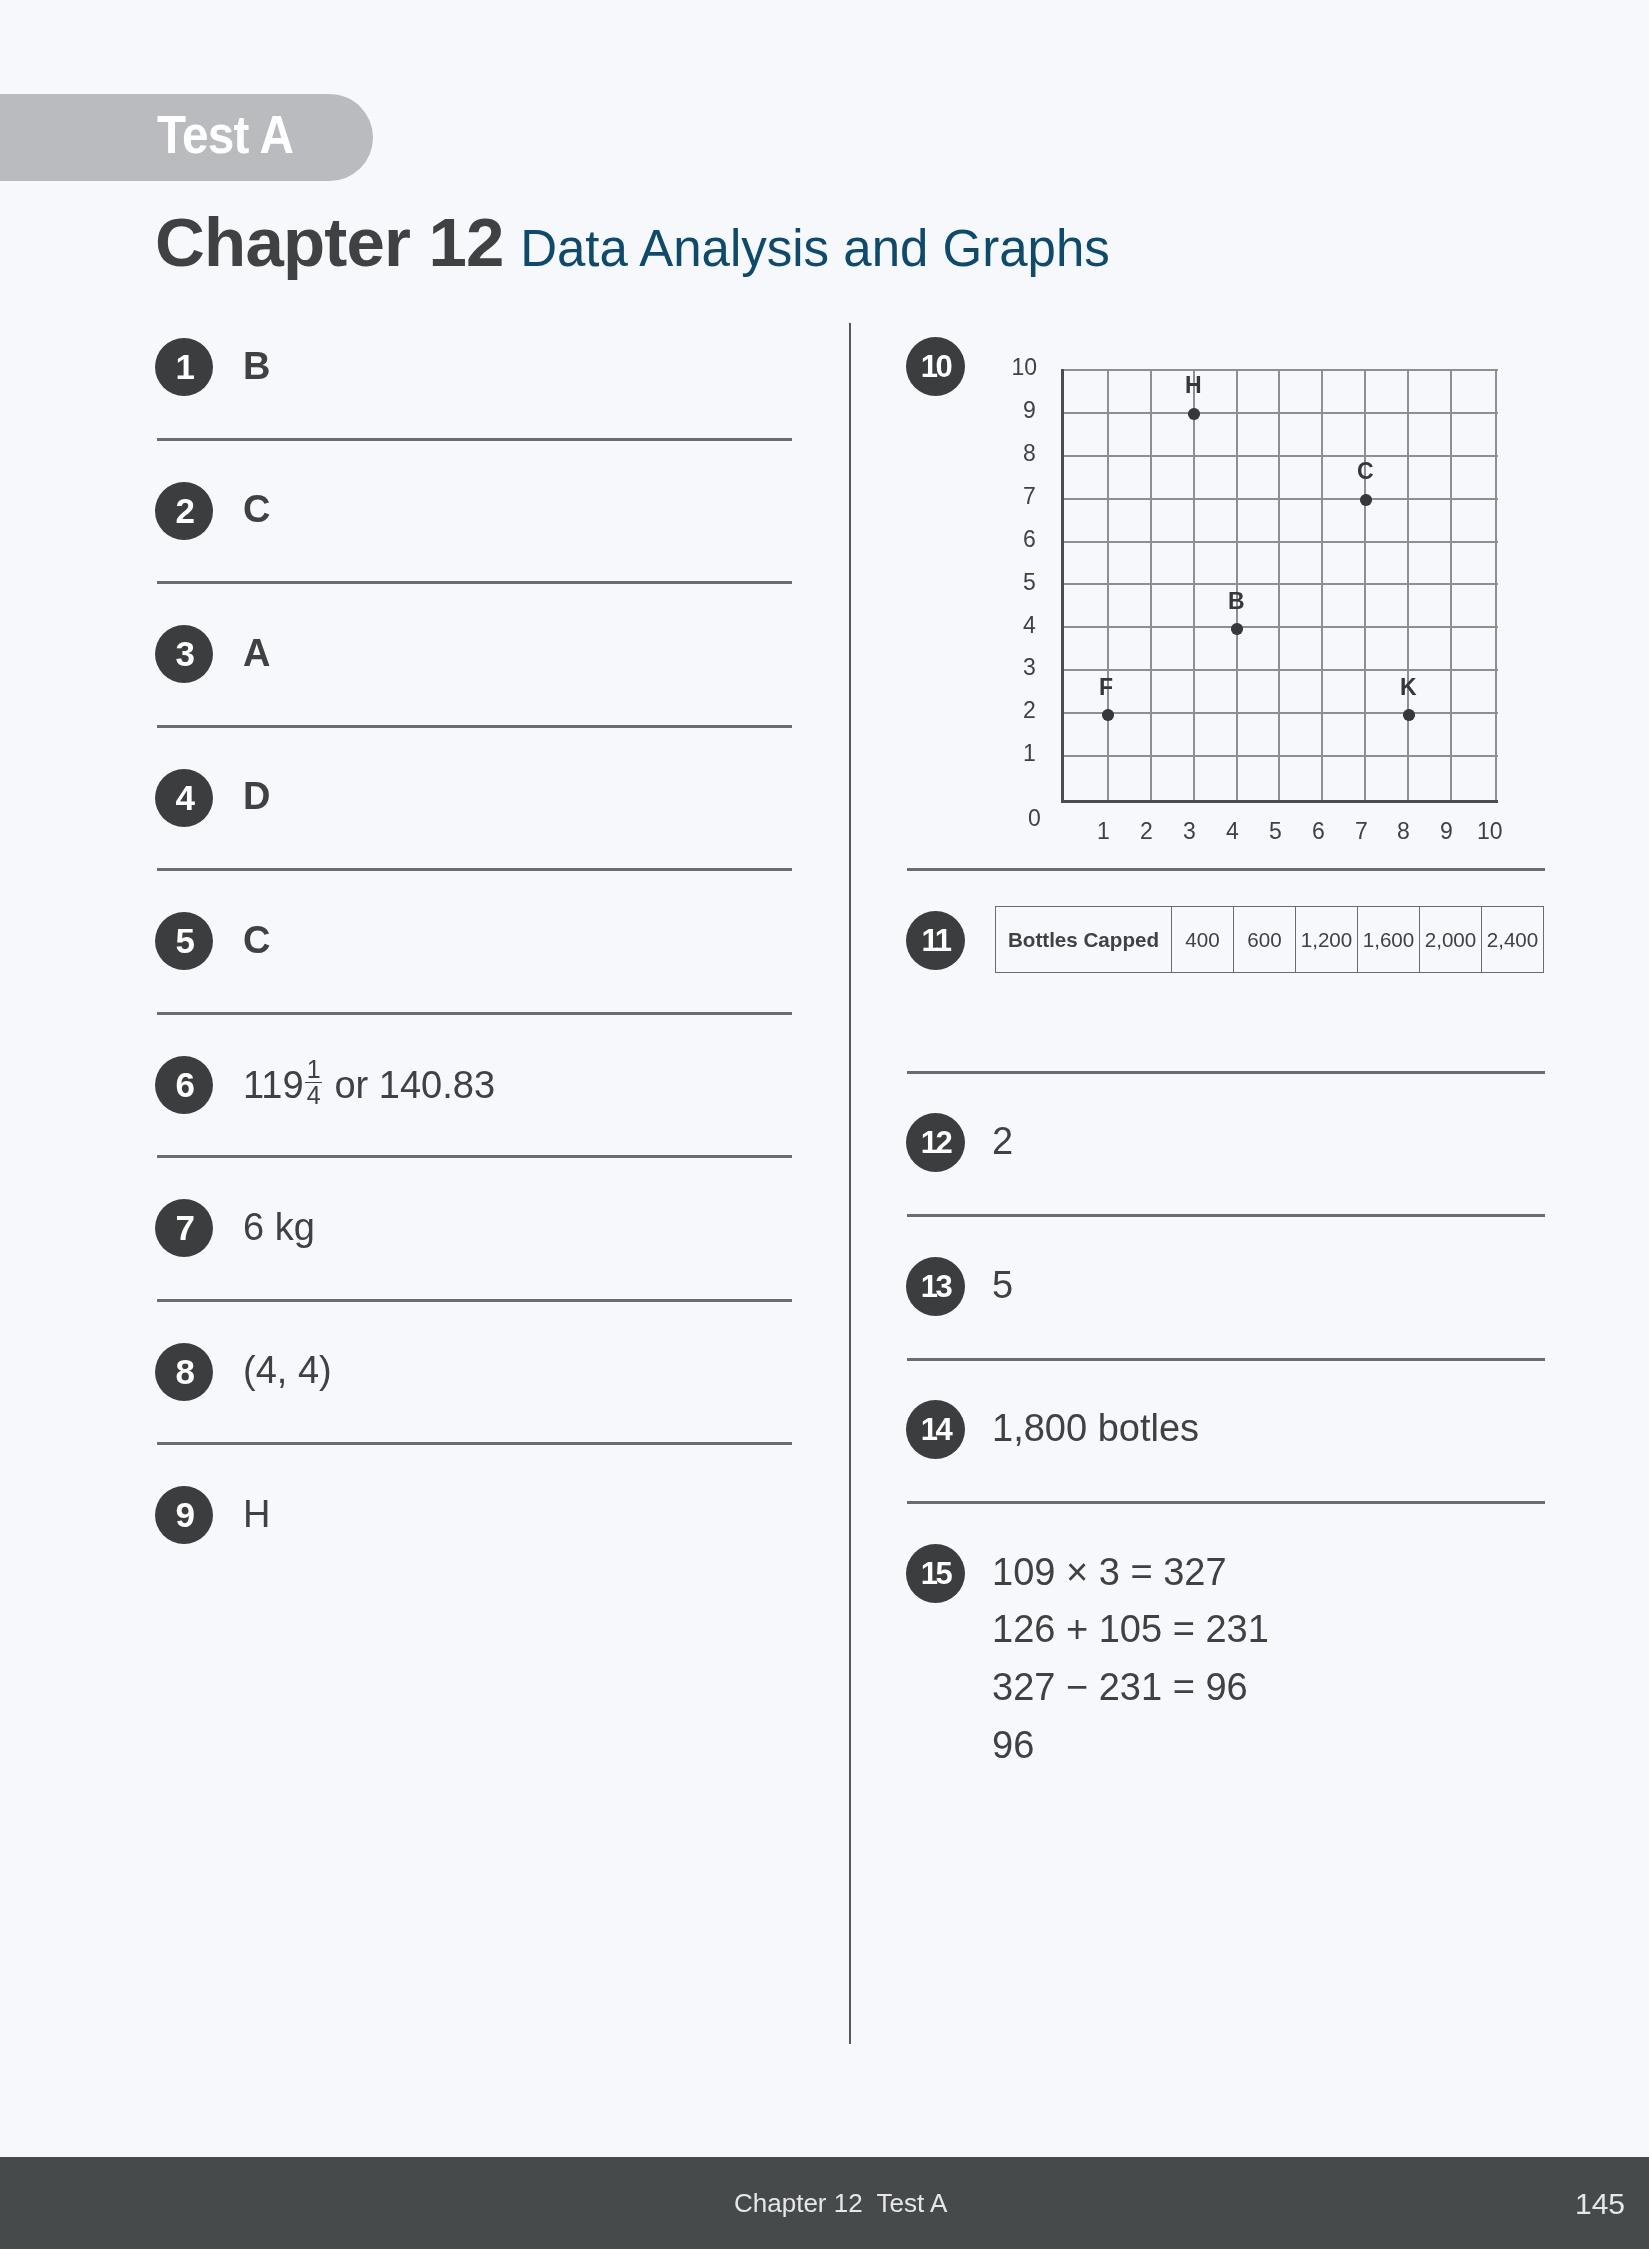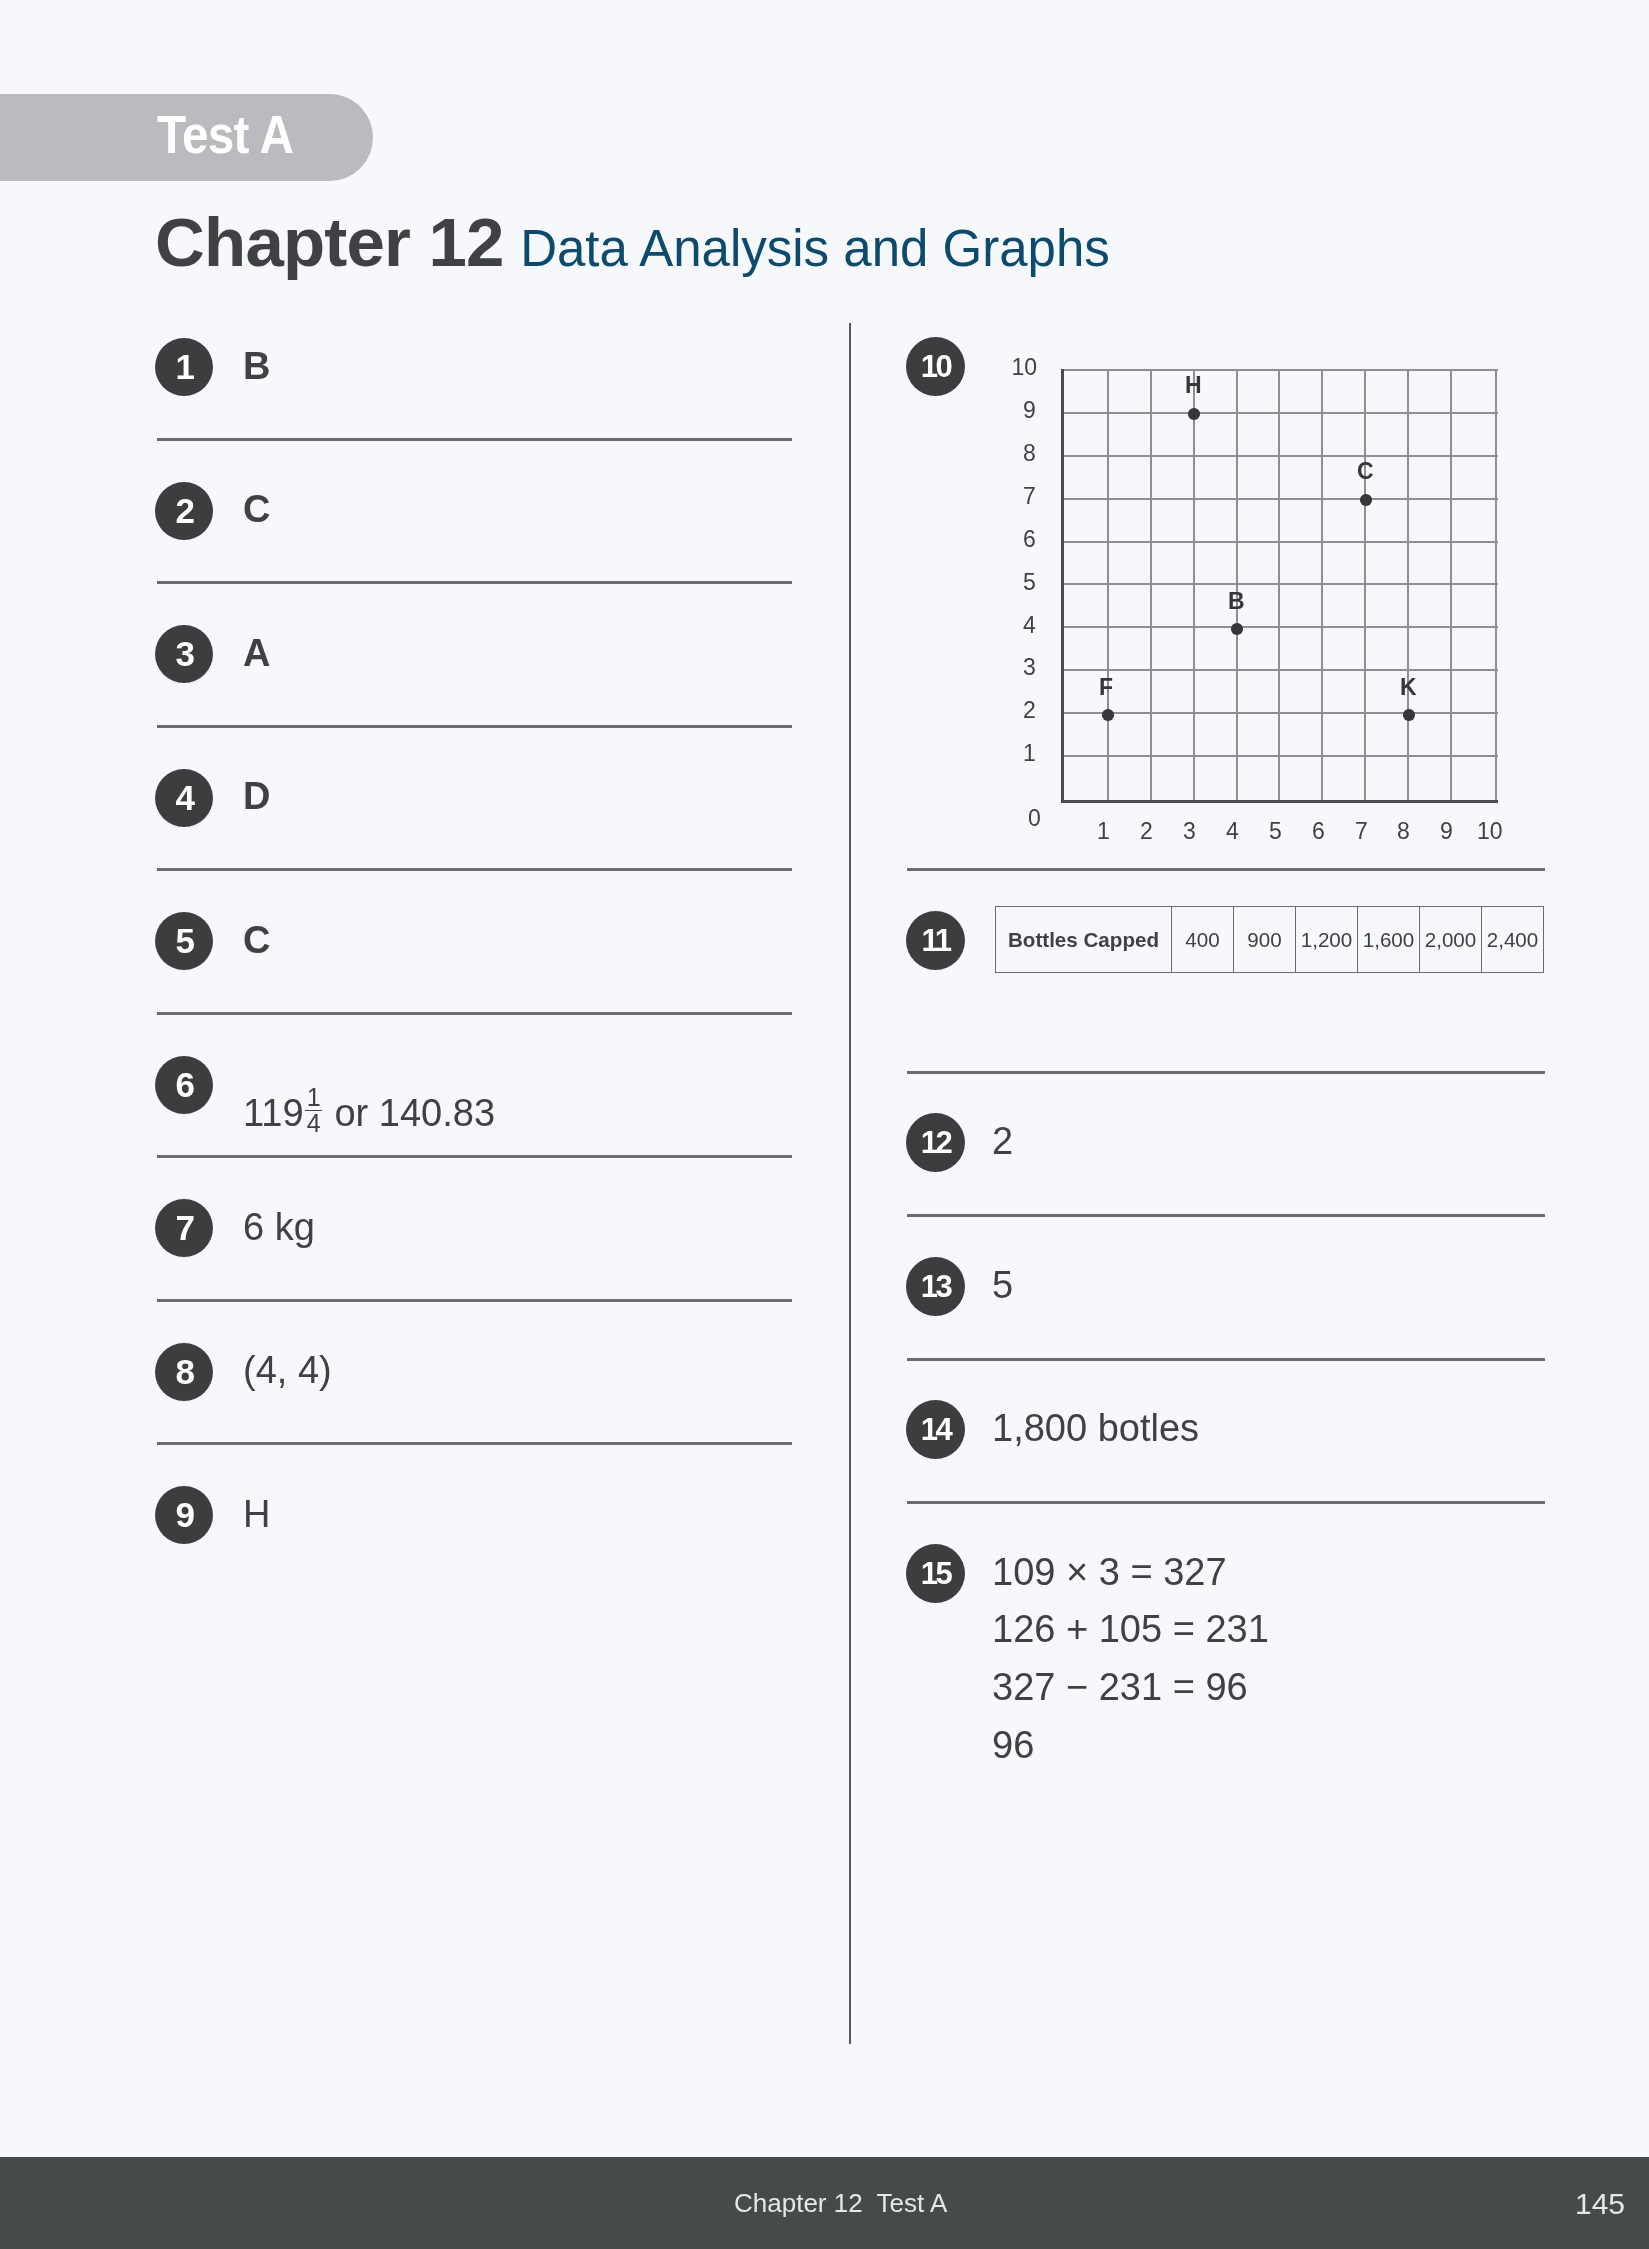--- a/index.html
+++ b/index.html
@@ -82,21 +82,21 @@
 
 <div class="num" style="left:155px;top:769px;">4</div>
 <div class="ans bold" style="left:243px;top:775px;">D</div>
 <div class="rule" style="left:157px;top:868px;width:635px;"></div>
 
 <div class="num" style="left:155px;top:912px;">5</div>
 <div class="ans bold" style="left:243px;top:919px;">C</div>
 <div class="rule" style="left:157px;top:1012px;width:635px;"></div>
 
 <div class="num" style="left:155px;top:1056px;">6</div>
-<div class="ans" style="left:243px;top:1062px;margin-top:28px;">
+<div class="ans" style="left:243px;top:1062px;">
   <span>119</span><span class="frac"><span class="n">1</span><span class="d">4</span></span> <span>or 140.83</span>
 </div>
 <div class="rule" style="left:157px;top:1155px;width:635px;"></div>
 
 <div class="num" style="left:155px;top:1199px;">7</div>
 <div class="ans" style="left:243px;top:1206px;">6 kg</div>
 <div class="rule" style="left:157px;top:1299px;width:635px;"></div>
 
 <div class="num" style="left:155px;top:1343px;">8</div>
 <div class="ans" style="left:243px;top:1349px;">(4, 4)</div>
@@ -166,21 +166,21 @@
   <span class="ptl" style="left:410px;top:328px;">K</span>
 </div>
 <div class="rule" style="left:907px;top:868px;width:638px;"></div>
 
 <div class="num two" style="left:906px;top:911px;">11</div>
 <table class="tu">
   <tbody>
   <tr>
     <td class="h">Bottles Capped</td>
     <td class="v">400</td>
-    <td class="v">900</td>
+    <td class="v">600</td>
     <td class="v">1,200</td>
     <td class="v">1,600</td>
     <td class="v">2,000</td>
     <td class="v">2,400</td>
   </tr>
 </tbody>
   </table>
 <div class="rule" style="left:907px;top:1071px;width:638px;"></div>
 
 <div class="num two" style="left:906px;top:1113px;">12</div>

